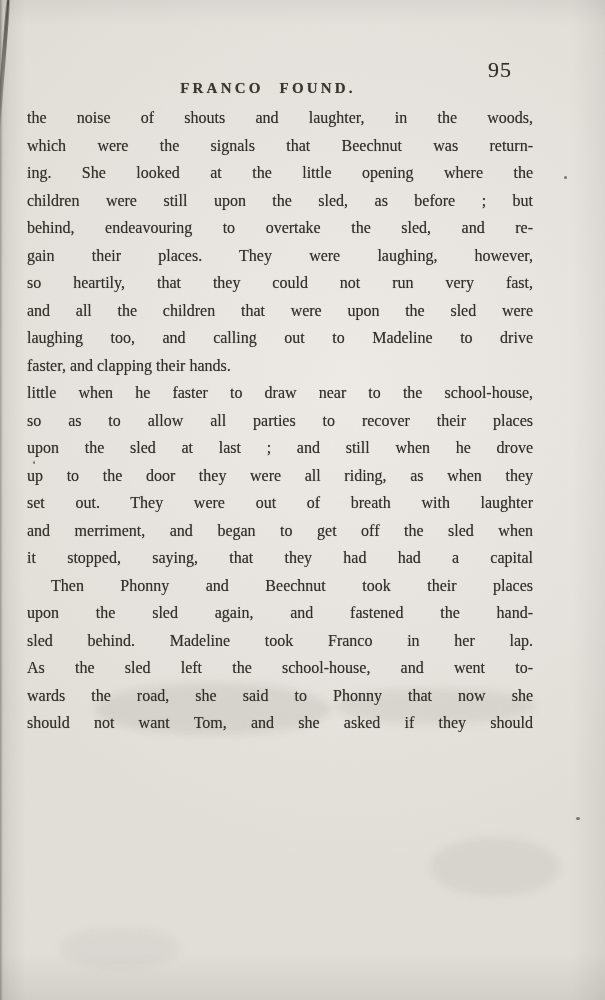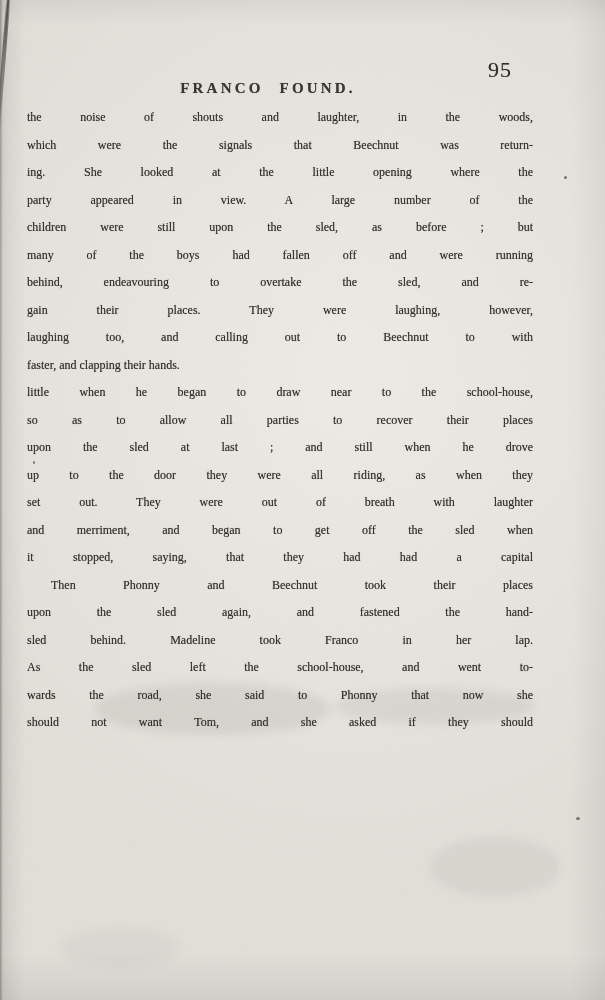--- a/index.html
+++ b/index.html
@@ -67,21 +67,21 @@
     letter-spacing: 1px;
     color: #332f29;
     text-shadow: 0 0 0.7px rgba(51,47,41,0.5);
   }
   .text-block {
     position: absolute;
     top: 104px;
     left: 27px;
     width: 506px;
     color: #332f2a;
-    font-size: 12px;
+    font-size: 16px;
     line-height: 27.5px;
     text-shadow: 0 0 0.7px rgba(51,47,42,0.55);
   }
   .line {
     text-align: justify;
     text-align-last: justify;
     height: 27.5px;
     overflow: visible;
     white-space: nowrap;
   }
@@ -137,28 +137,28 @@
 
   <div class="running-head">
     <span class="running-title">FRANCO FOUND.</span>
     <span class="page-number">95</span>
   </div>
 
   <div class="text-block">
       <div class="line">the noise of shouts and laughter, in the woods,</div>
       <div class="line">which were the signals that Beechnut was return-</div>
       <div class="line">ing. She looked at the little opening where the</div>
-      <div class="line">party appeared in view. A large number of the</div>
       <div class="line">children were still upon the sled, as before ; but</div>
-      <div class="line">many of the boys had fallen off and were running</div>
       <div class="line">behind, endeavouring to overtake the sled, and re-</div>
       <div class="line">gain their places. They were laughing, however,</div>
-      <div class="line">laughing too, and calling out to Beechnut to with</div>
+      <div class="line">so heartily, that they could not run very fast,</div>
+      <div class="line">and all the children that were upon the sled were</div>
+      <div class="line">laughing too, and calling out to Madeline to drive</div>
       <div class="line justified-off">faster, and clapping their hands.</div>
-      <div class="line">little when he began to draw near to the school-house,</div>
+      <div class="line">little when he faster to draw near to the school-house,</div>
       <div class="line">so as to allow all parties to recover their places</div>
       <div class="line">upon the sled at last ; and still when he drove</div>
       <div class="line">up to the door they were all riding, as when they</div>
       <div class="line">set out. They were out of breath with laughter</div>
       <div class="line">and merriment, and began to get off the sled when</div>
       <div class="line">it stopped, saying, that they had had a capital</div>
       <div class="line indent">Then Phonny and Beechnut took their places</div>
       <div class="line">upon the sled again, and fastened the hand-</div>
       <div class="line">sled behind. Madeline took Franco in her lap.</div>
       <div class="line">As the sled left the school-house, and went to-</div>

